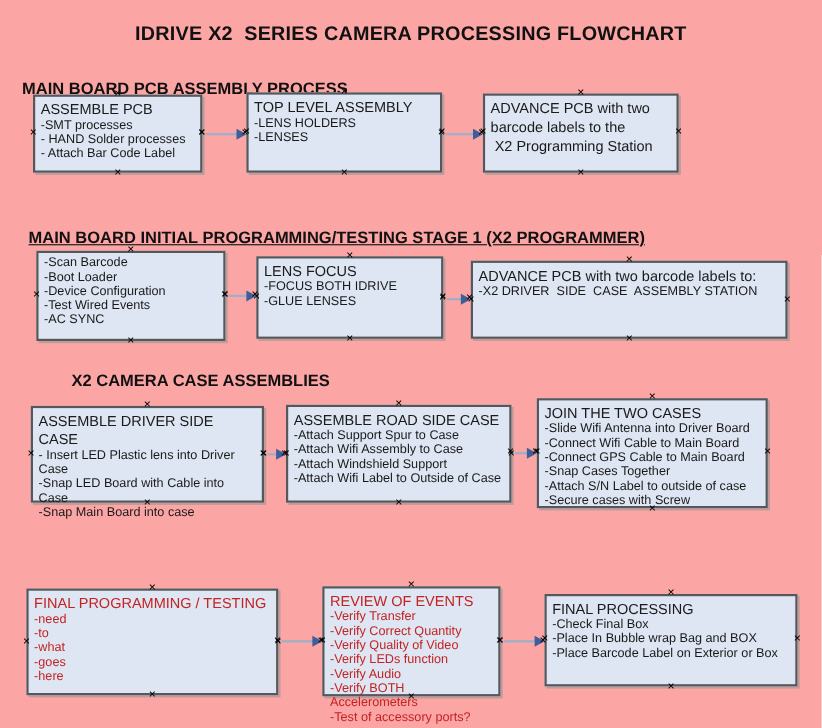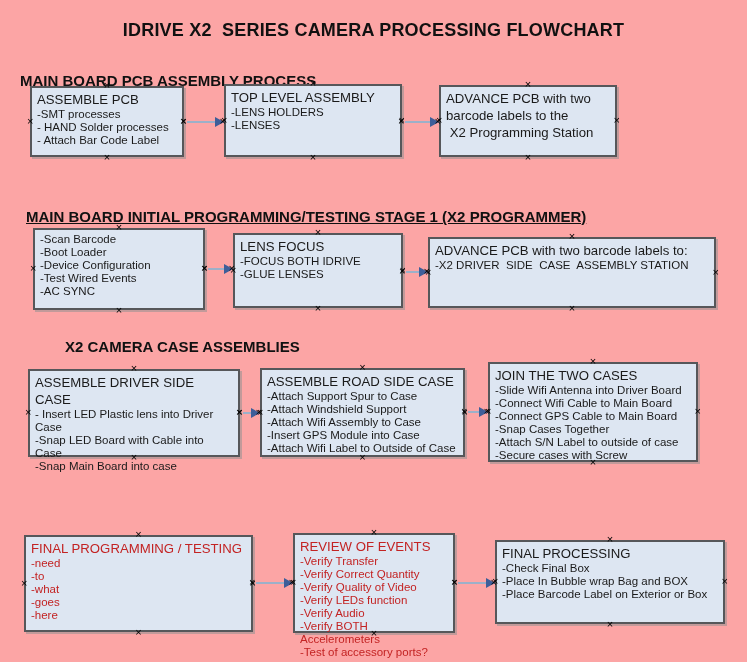--- a/index.html
+++ b/index.html
@@ -178,23 +178,22 @@
       <div class="box-item">-Snap LED Board with Cable into Case</div>
       <div class="box-item">-Snap Main Board into case</div>
       <span class="handle handle-top">×</span>
       <span class="handle handle-right">×</span>
       <span class="handle handle-bottom">×</span>
       <span class="handle handle-left">×</span>
     </div>
   <div class="box" style="left:260px; top:368px; width:205px; height:89px;">
       <div class="box-title">ASSEMBLE ROAD SIDE CASE</div>
       <div class="box-item">-Attach Support Spur to Case</div>
+      <div class="box-item">-Attach Wifi Assembly to Case</div>
       <div class="box-item">-Attach Windshield Support</div>
-      <div class="box-item">-Attach Wifi Assembly to Case</div>
-      <div class="box-item">-Insert GPS Module into Case</div>
       <div class="box-item">-Attach Wifi Label to Outside of Case</div>
       <span class="handle handle-top">×</span>
       <span class="handle handle-right">×</span>
       <span class="handle handle-bottom">×</span>
       <span class="handle handle-left">×</span>
     </div>
   <div class="box" style="left:488px; top:362px; width:210px; height:100px;">
       <div class="box-title">JOIN THE TWO CASES</div>
       <div class="box-item">-Slide Wifi Antenna into Driver Board</div>
       <div class="box-item">-Connect Wifi Cable to Main Board</div>

